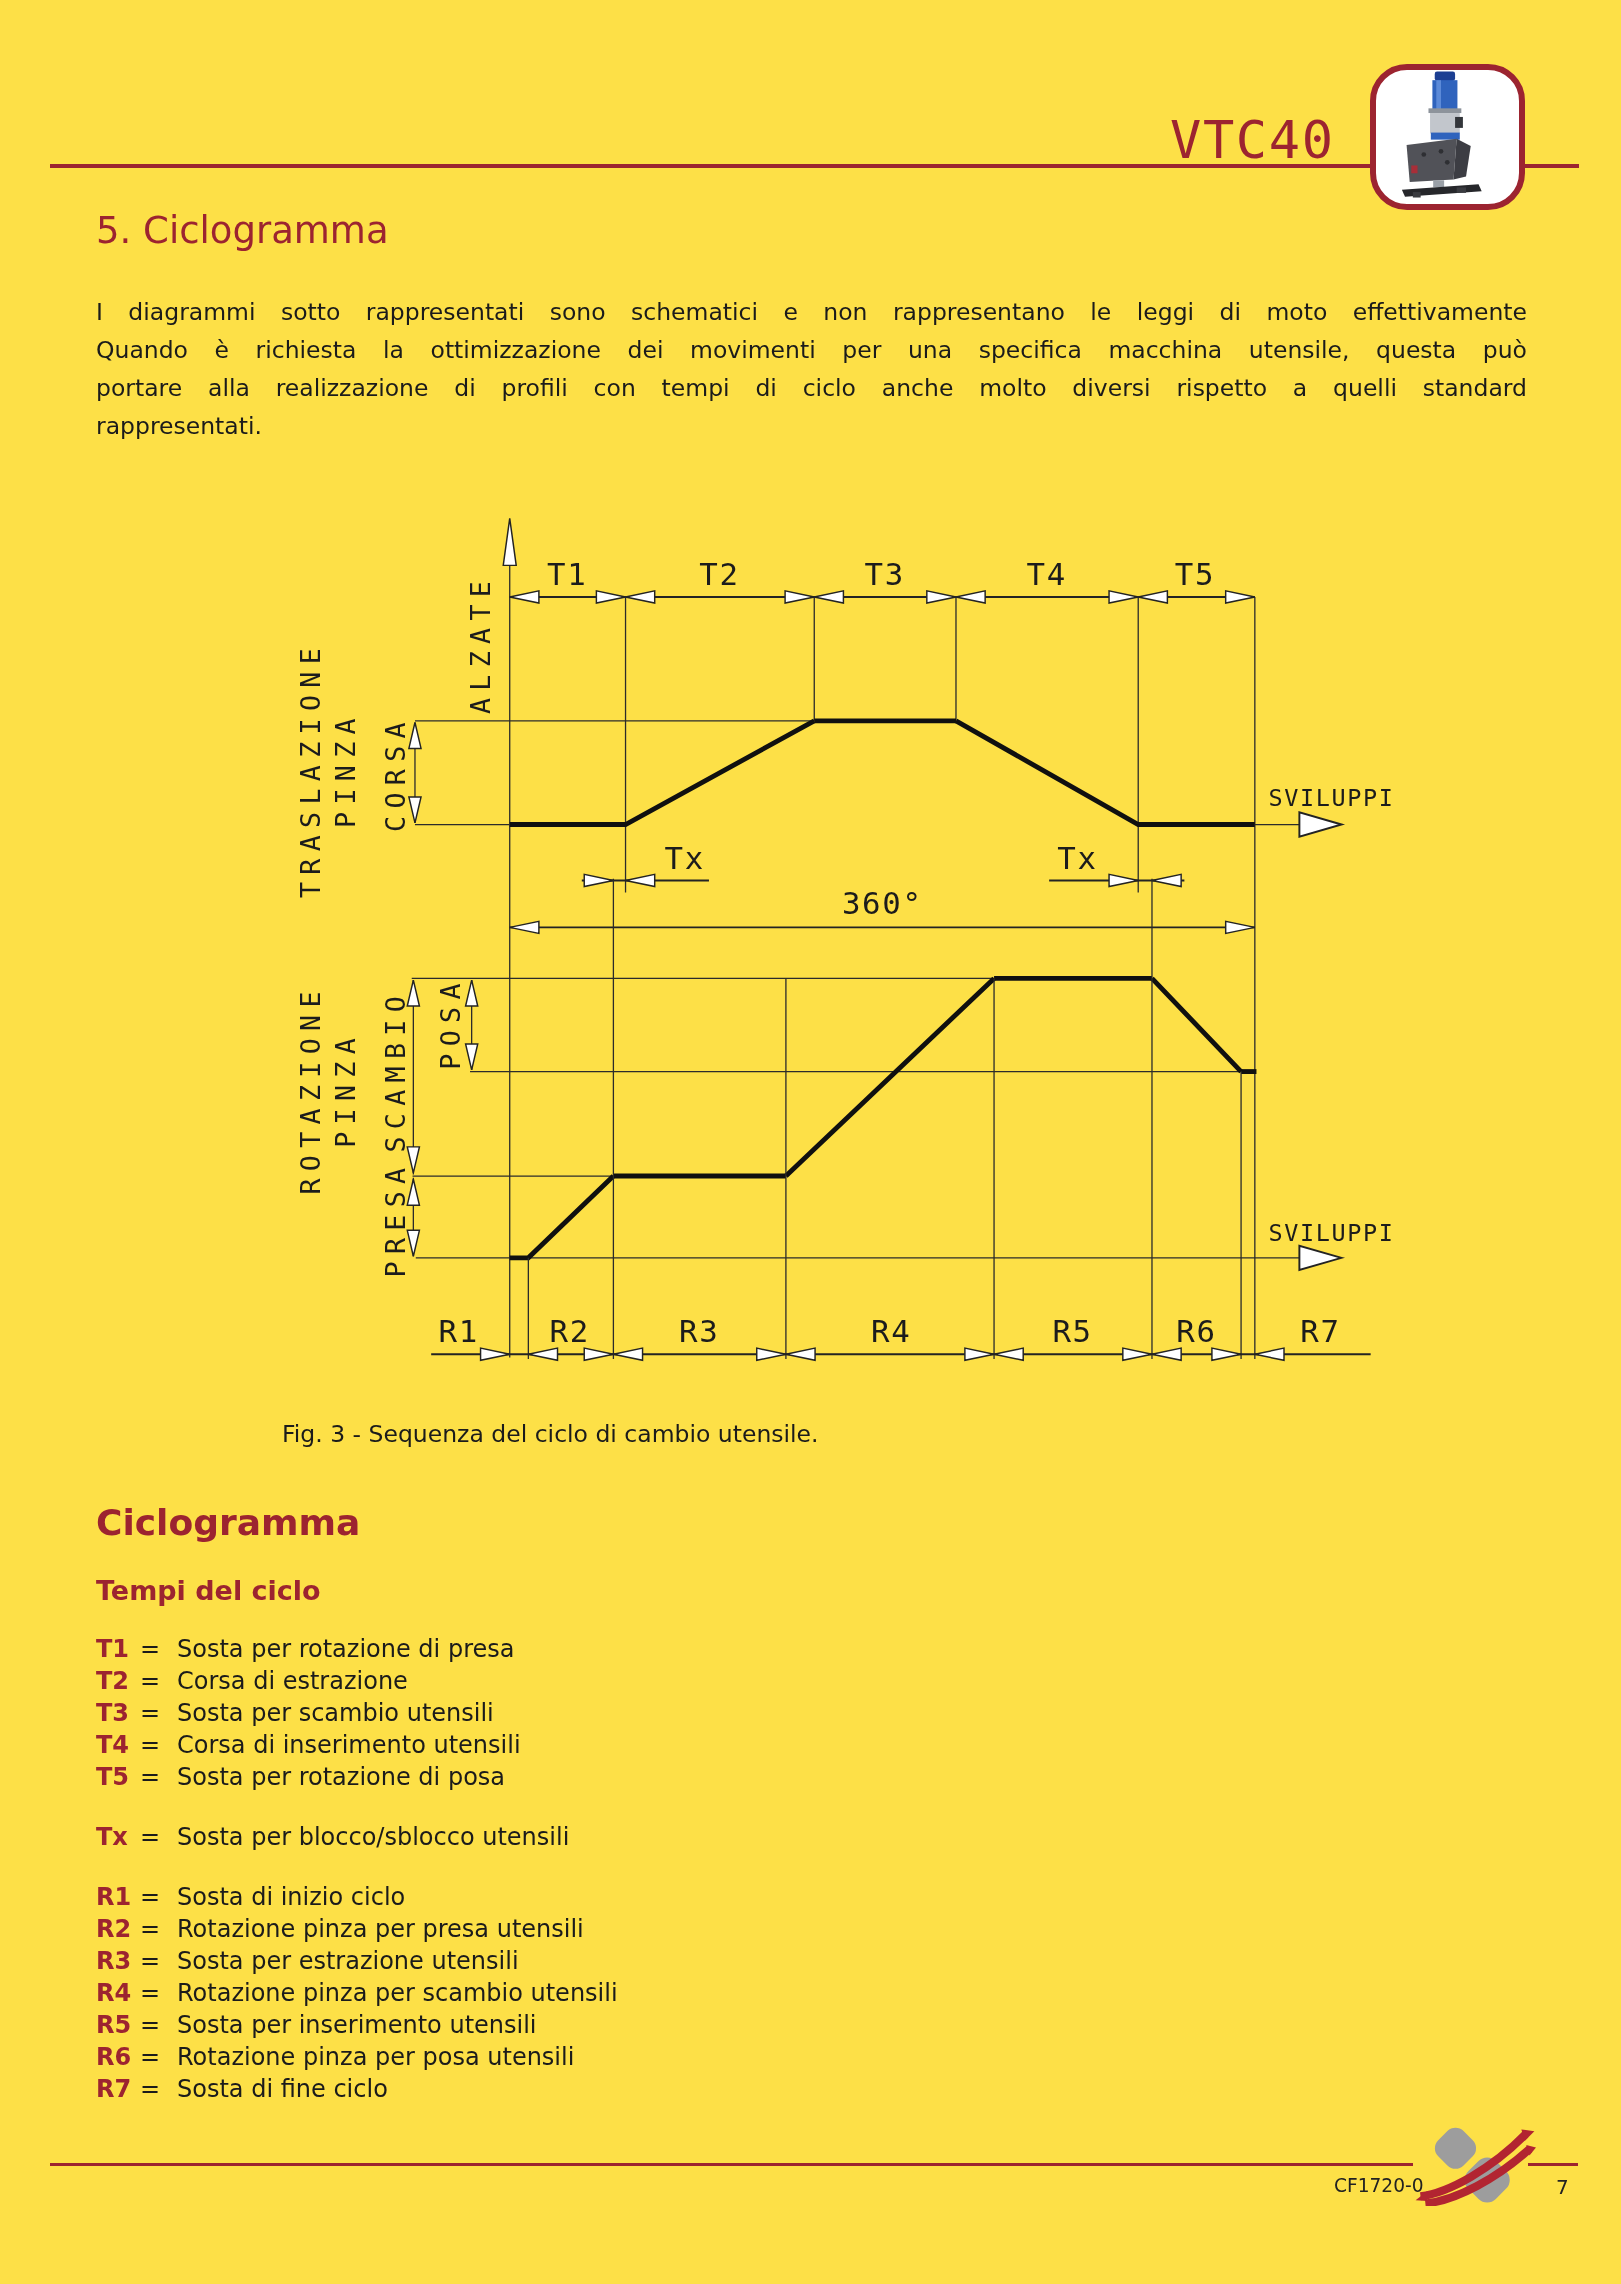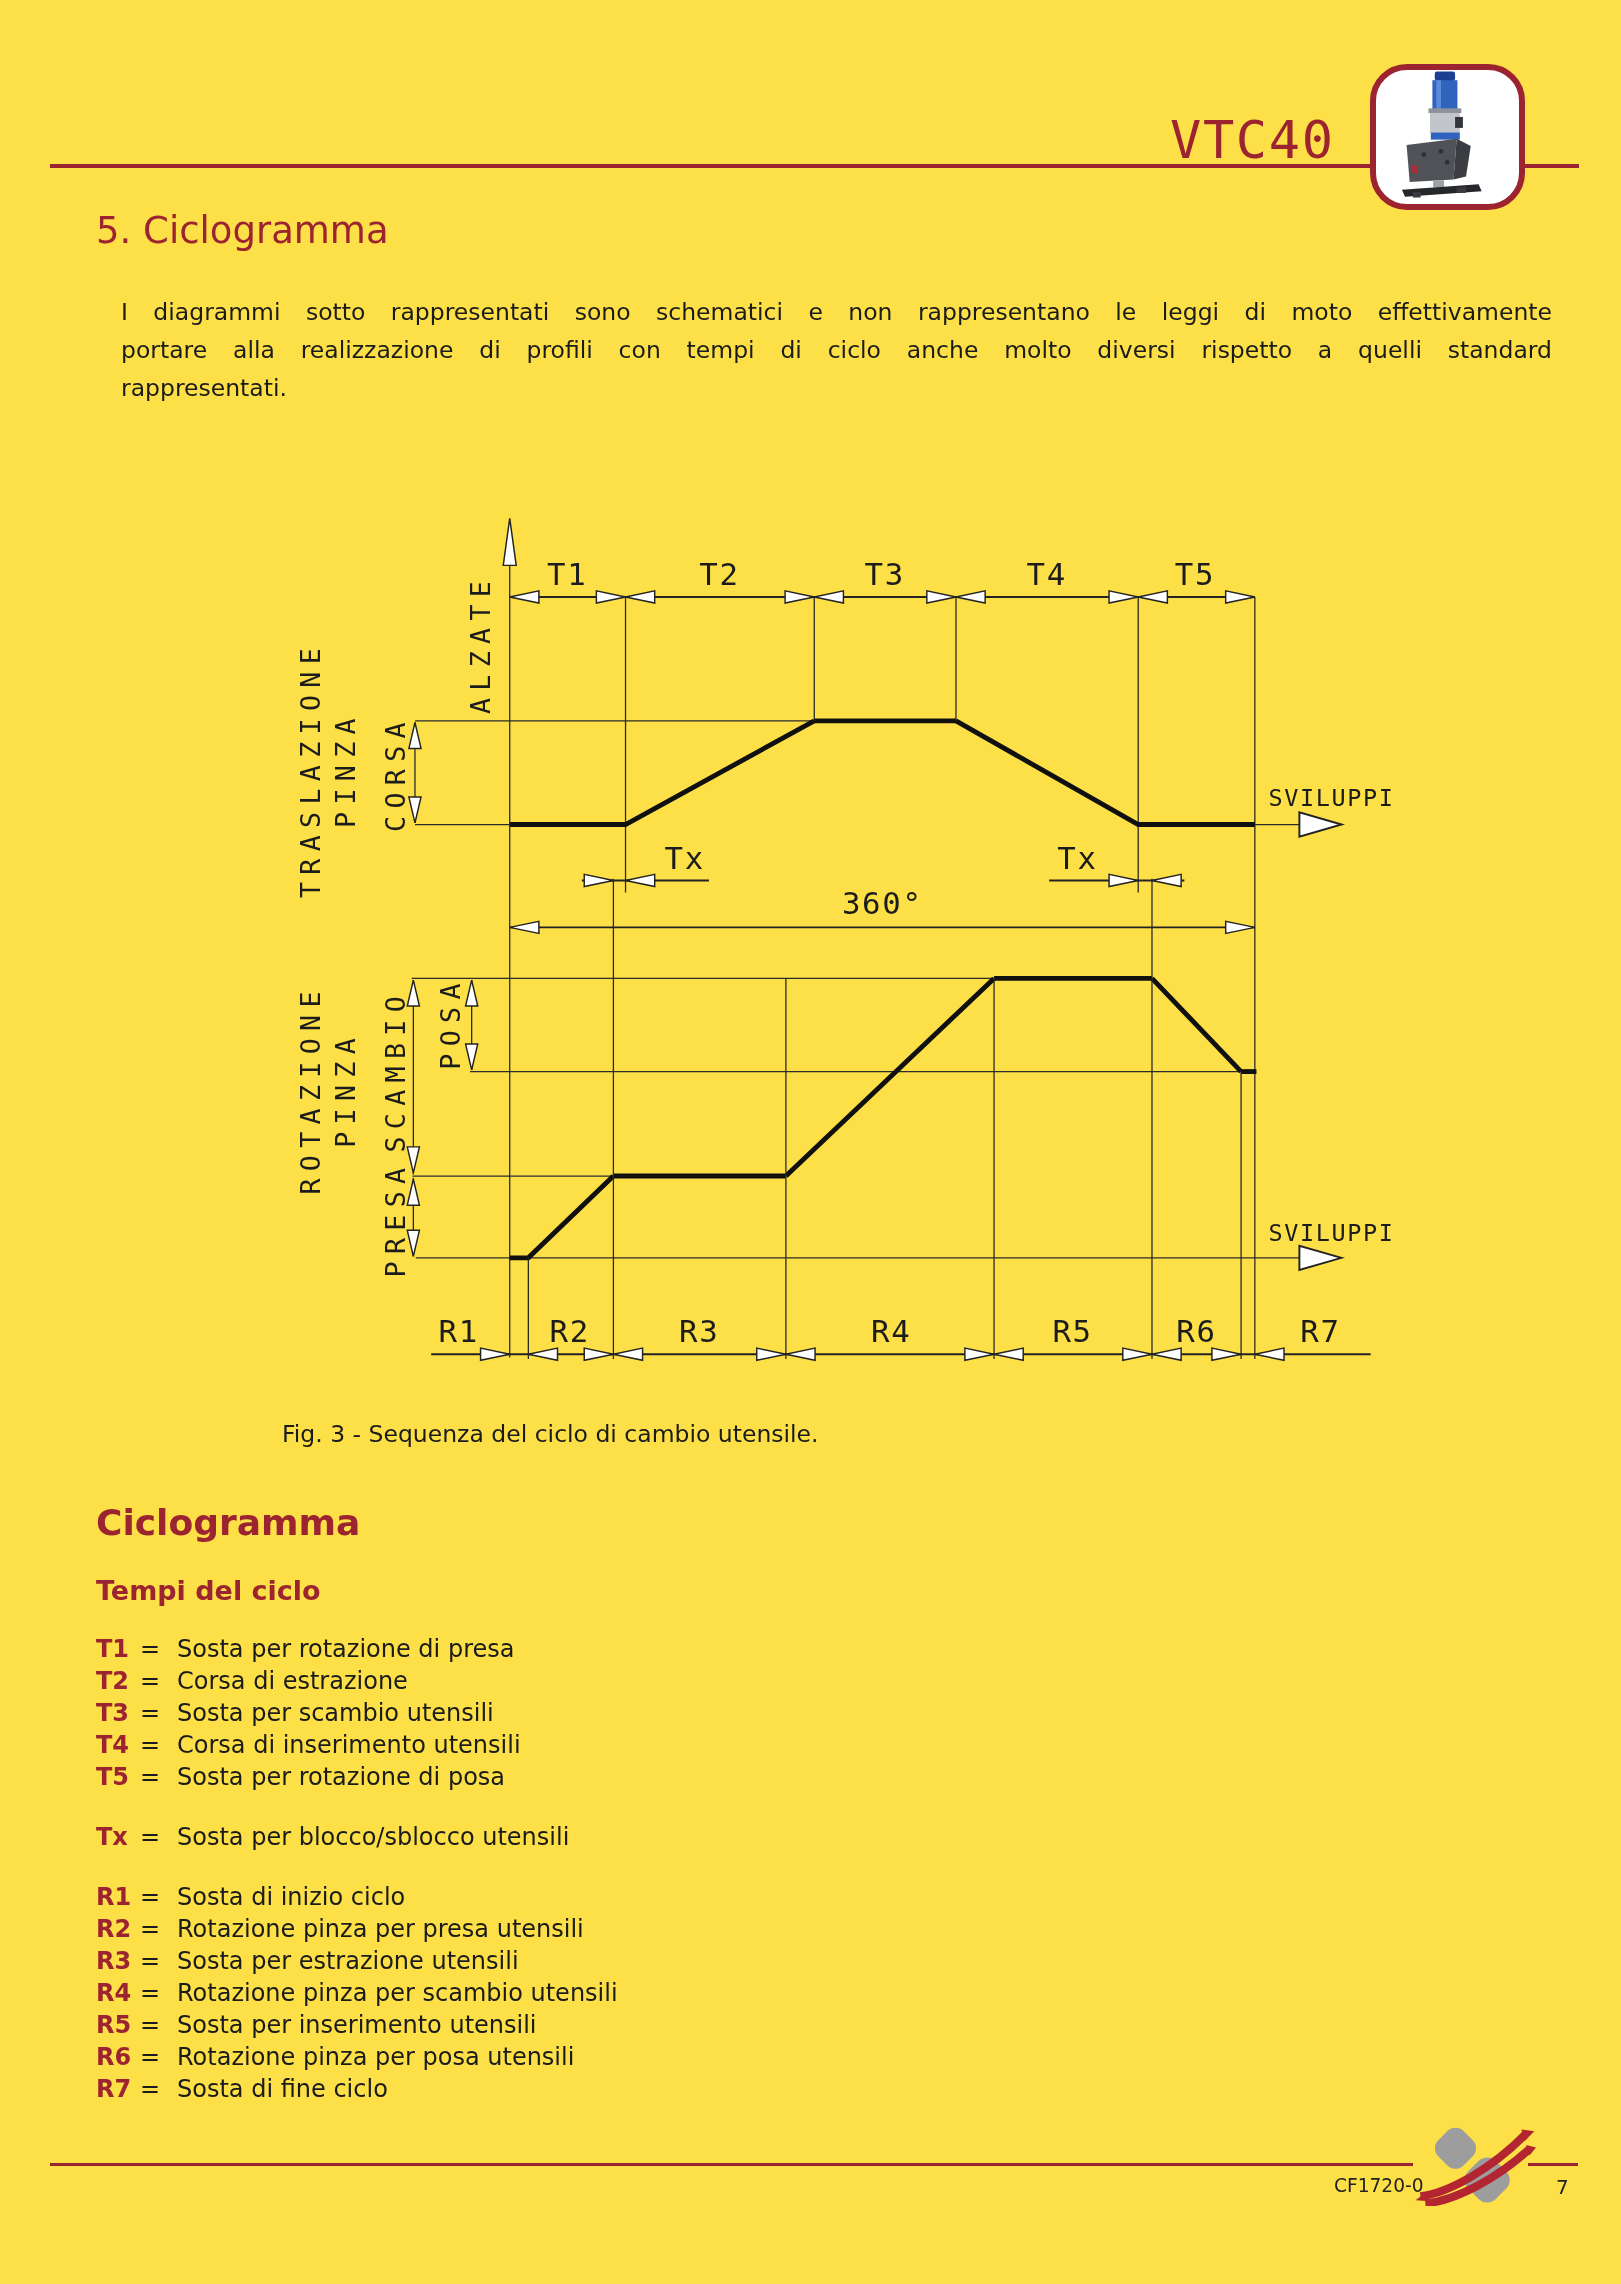--- a/index.html
+++ b/index.html
@@ -11,21 +11,21 @@
   .rule{position:absolute;background:#9c2430;height:4px;top:164px;}
   .rule-left{left:50px;width:1321px;}
   .rule-right{left:1517px;width:62px;}
   .badge{position:absolute;left:1370px;top:64px;width:143px;height:134px;background:#fff;
          border:6.5px solid #9c2430;border-radius:37px;}
   
   .h1{position:absolute;left:96px;top:209px;font-size:37px;font-weight:normal;color:#9c2430;}
   .h2{position:absolute;left:96px;top:1502px;font-size:36px;font-weight:bold;color:#9c2430;}
   .h3{position:absolute;left:96px;top:1575px;font-size:27px;font-weight:bold;color:#9c2430;}
   
-  .intro{position:absolute;left:96px;top:293px;width:1431px;font-size:23.5px;line-height:38px;color:#1b1b1b;margin-left:25px;}
+  .intro{position:absolute;left:96px;top:293px;width:1431px;font-size:23.5px;line-height:38px;color:#1b1b1b;}
   .jline{text-align:justify;text-align-last:justify;}
   .jline.last{text-align-last:left;}
   
   svg.diagram{position:absolute;left:243px;top:486px;}
   .ln{stroke:#2b2b2b;stroke-width:1.6px;fill:none;}
   .ln2{stroke:#232323;stroke-width:2.4px;fill:none;}
   .thk{stroke:#101010;stroke-width:6px;fill:none;}
   .oarr{fill:#ffffff;stroke:#232323;stroke-width:1.8px;}
   .oarr2{fill:#ffffff;stroke:#232323;stroke-width:2.4px;}
   svg.diagram text{fill:#1c1c1c;font-family:"DejaVu Sans Mono","Liberation Mono",monospace;}
@@ -75,20 +75,21 @@
       <rect x="70" y="141" width="14" height="9" fill="#9aa0a7"></rect>
       <polygon points="30,153 128,146 132,155 34,162" fill="#26272b"></polygon>
       <rect x="44" y="156" width="10" height="7" fill="#3a3b40"></rect>
       <rect x="100" y="150" width="12" height="7" fill="#3a3b40"></rect>
     </svg>
   </div>
 
   <div class="h1">5. Ciclogramma</div>
   <div class="intro">
     <div class="jline">I diagrammi sotto rappresentati sono schematici e non rappresentano le leggi di moto effettivamente</div>
+    <div class="jline">Quando è richiesta la ottimizzazione dei movimenti per una specifica macchina utensile, questa può</div>
     <div class="jline">portare alla realizzazione di profili con tempi di ciclo anche molto diversi rispetto a quelli standard</div>
     <div class="jline last">rappresentati.</div>
   </div>
 
   <svg class="diagram" width="1183" height="899" viewBox="300 600 1460 1110">
     <defs>
       <path id="aR" d="M0,0 L-36,-7.5 L-36,7.5 Z" class="oarr"></path>
       <path id="aL" d="M0,0 L36,-7.5 L36,7.5 Z" class="oarr"></path>
       <path id="aU" d="M0,0 L-7.5,32 L7.5,32 Z" class="oarr"></path>
       <path id="aD" d="M0,0 L-7.5,-32 L7.5,-32 Z" class="oarr"></path>

